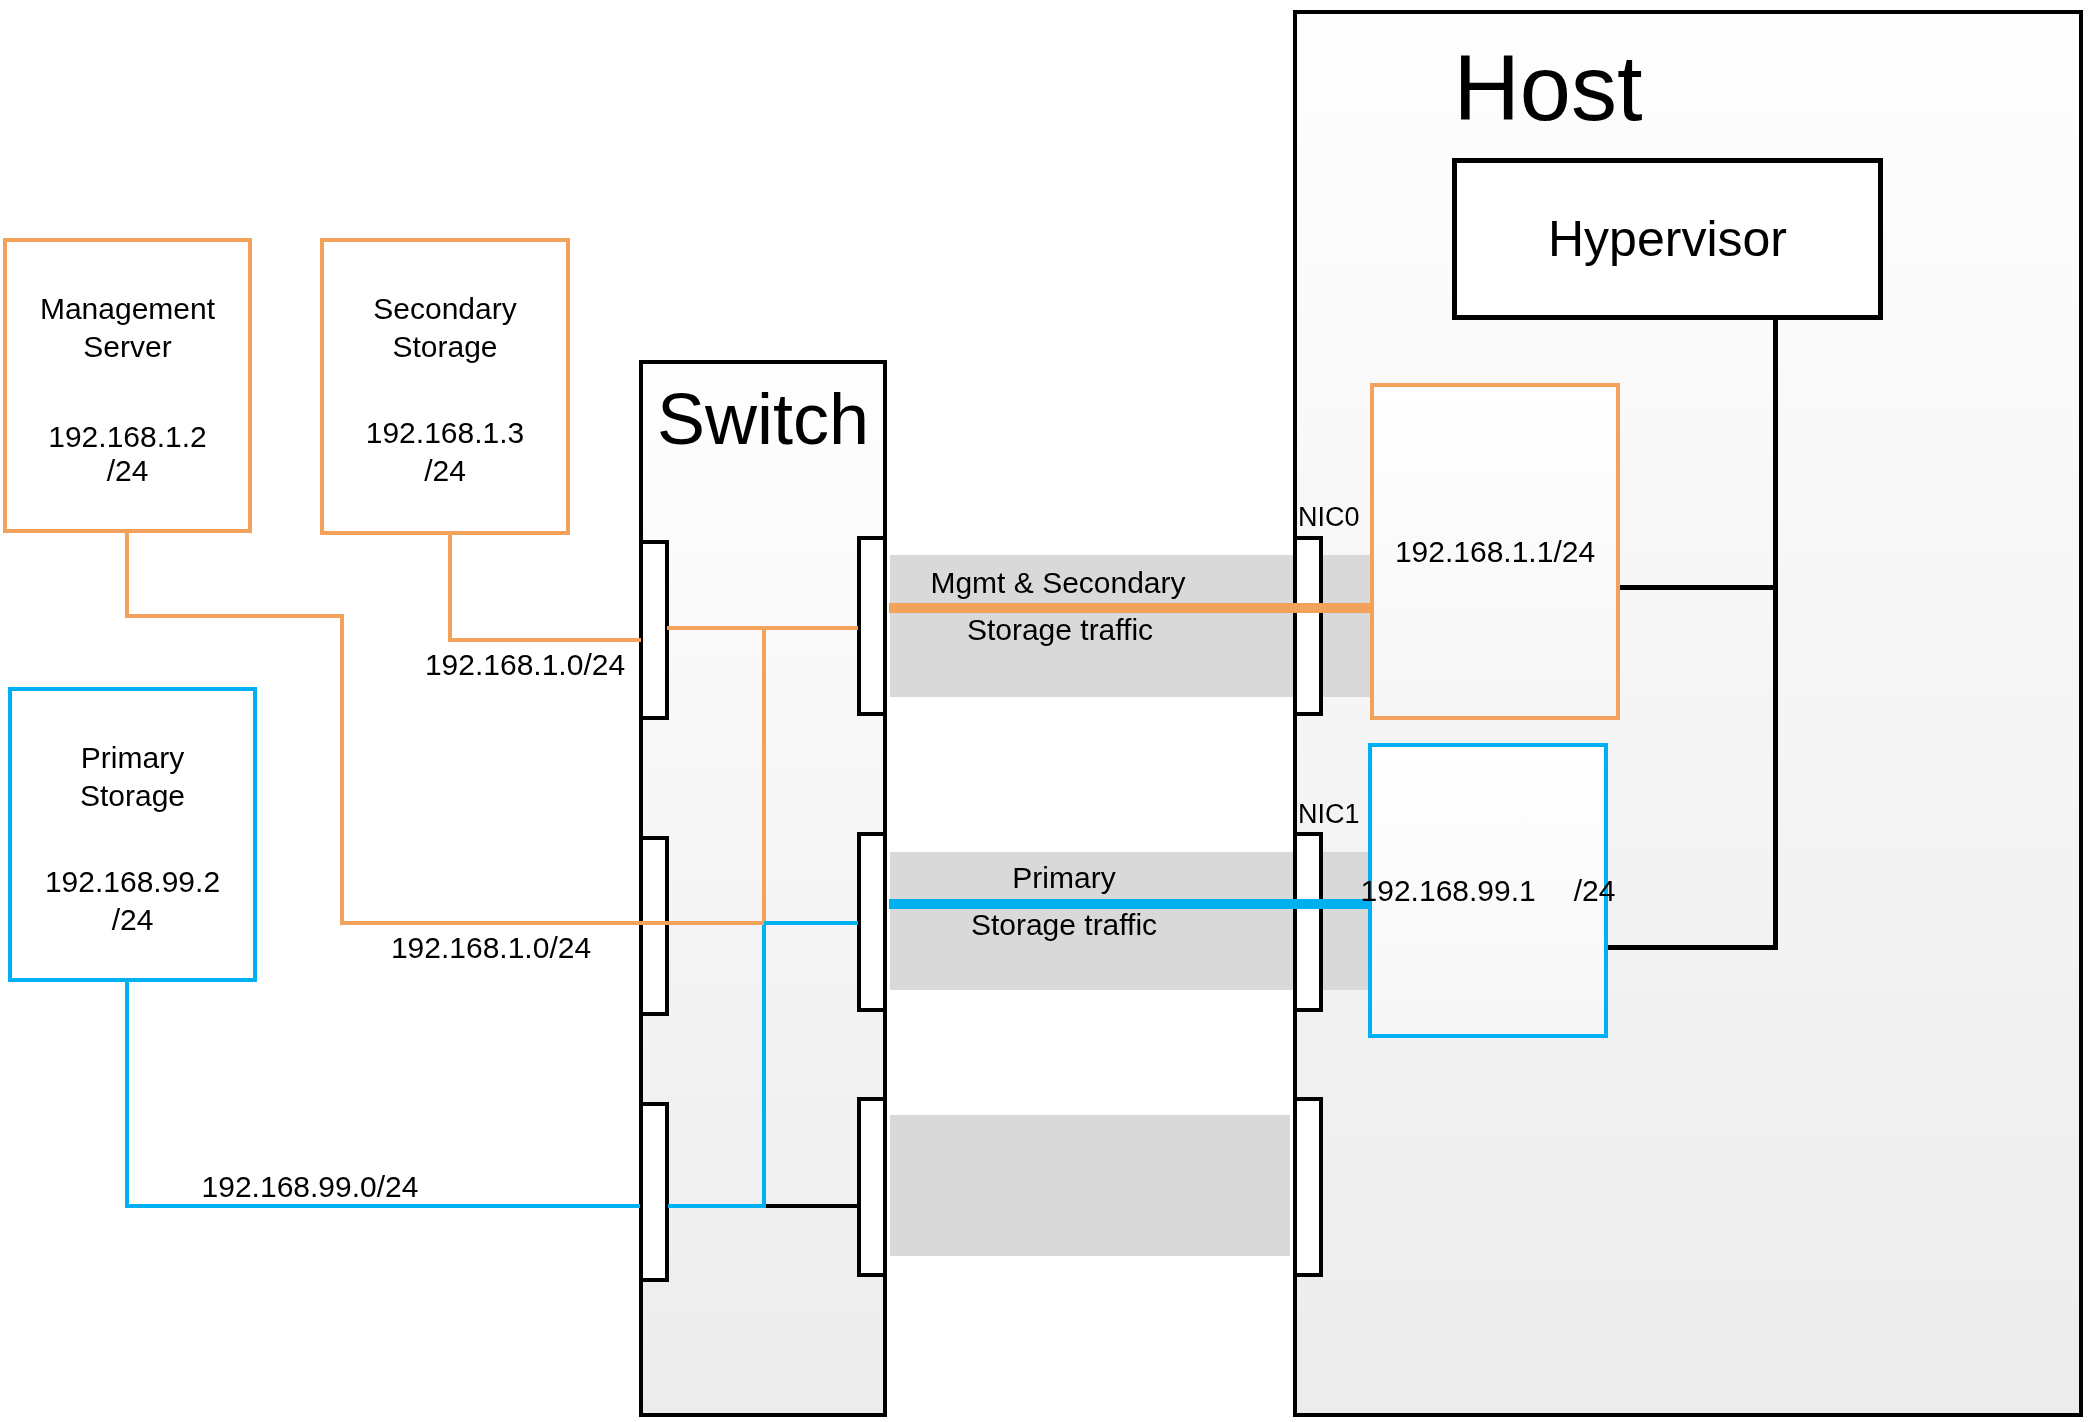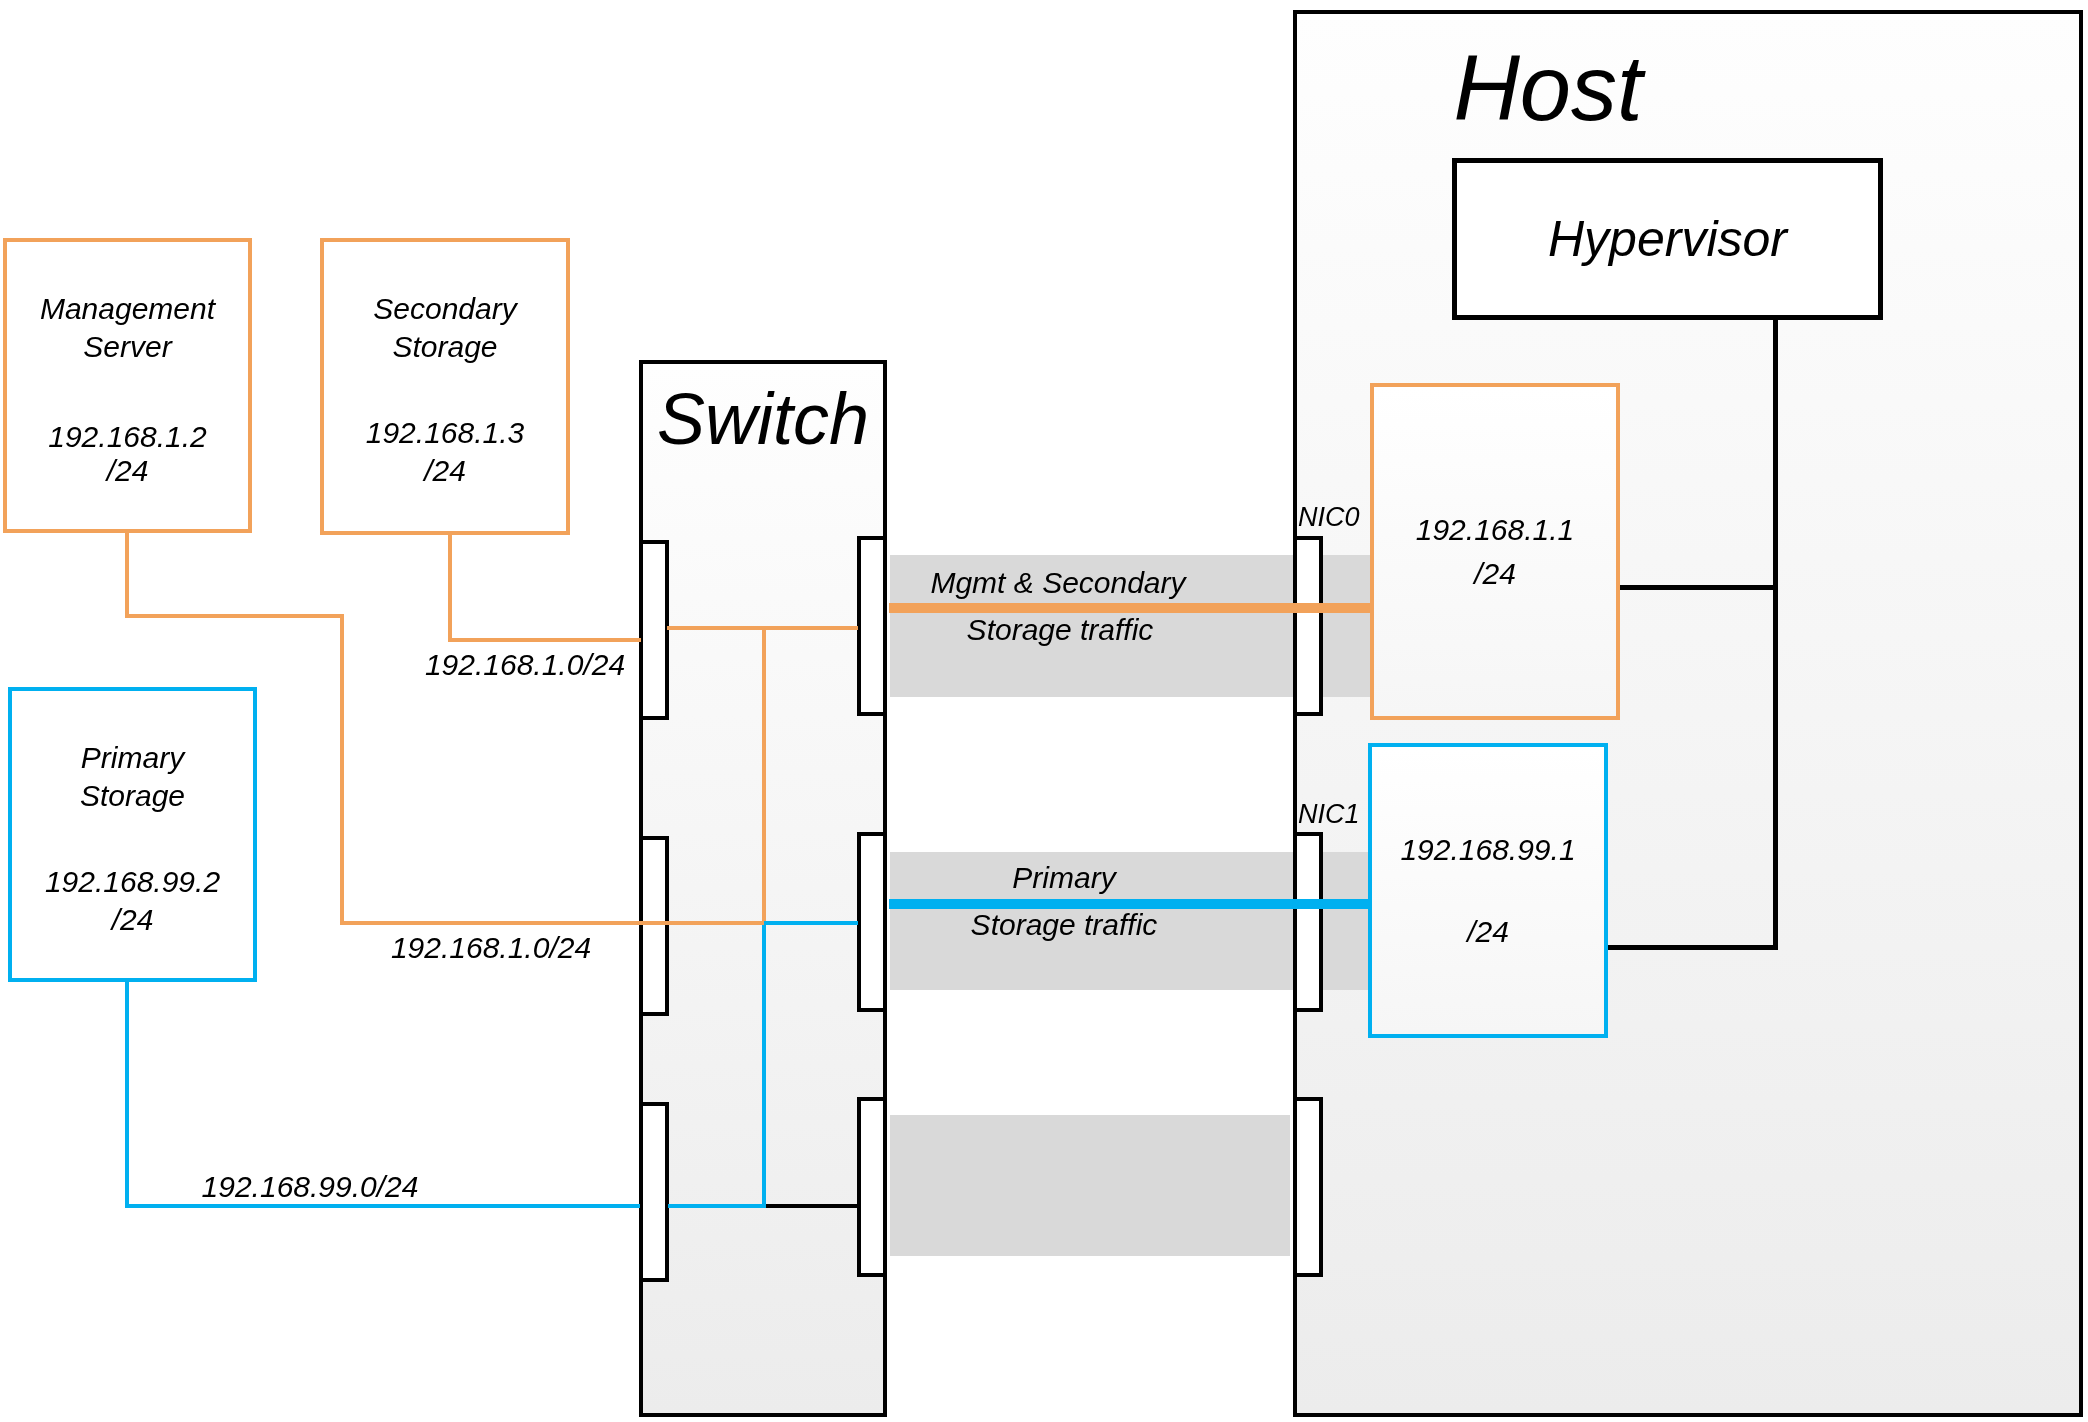--- a/index.html
+++ b/index.html
@@ -1,34 +1,34 @@
 <!DOCTYPE html>
 <html><head>
 <meta charset="utf-8">
 <style>
   html,body{margin:0;padding:0;background:#fff;}
   #canvas{
     position:relative;width:2088px;height:1422px;background:#ffffff;overflow:hidden;
-    font-family:"Liberation Sans", sans-serif;color:#000;font-style:italic;
+    font-family:"Liberation Sans", sans-serif;color:#000;
   }
   
   .frame{position:absolute;border:4px solid #000;box-sizing:border-box;
          background:linear-gradient(180deg,#fefefe 0%,#ececec 100%);}
   .frame-title{position:absolute;text-align:center;white-space:nowrap;}
   
   .dev{position:absolute;box-sizing:border-box;background:#fff;text-align:center;}
   .dev.orange{border:4px solid #F2A25A;}
   .dev.blue{border:4px solid #00B0F0;}
   .dev .tline{position:absolute;left:0;right:0;font-size:30px;line-height:38px;text-align:center;white-space:nowrap;}
   
   .hyper{position:absolute;box-sizing:border-box;border:5px solid #000;background:#fff;
          display:flex;align-items:center;justify-content:center;font-size:50px;}
   
   .nic{position:absolute;box-sizing:border-box;background:linear-gradient(180deg,#ffffff,#f6f6f6);
-       display:flex;flex-direction:column;align-items:center;justify-content:center;
+       display:flex;flex-direction:row;align-items:center;justify-content:center;
        font-size:30px;line-height:44px;text-align:center;}
   .nic.orange{border:4px solid #F2A25A;}
   .nic.blue{border:4px solid #00B0F0;}
   
   .port{position:absolute;width:30px;height:180px;background:#fff;border:4px solid #000;box-sizing:border-box;}
   
   .band{position:absolute;background:#D9D9D9;}
   
   .ln{position:absolute;}
   .ln.o{background:#F2A25A;}

